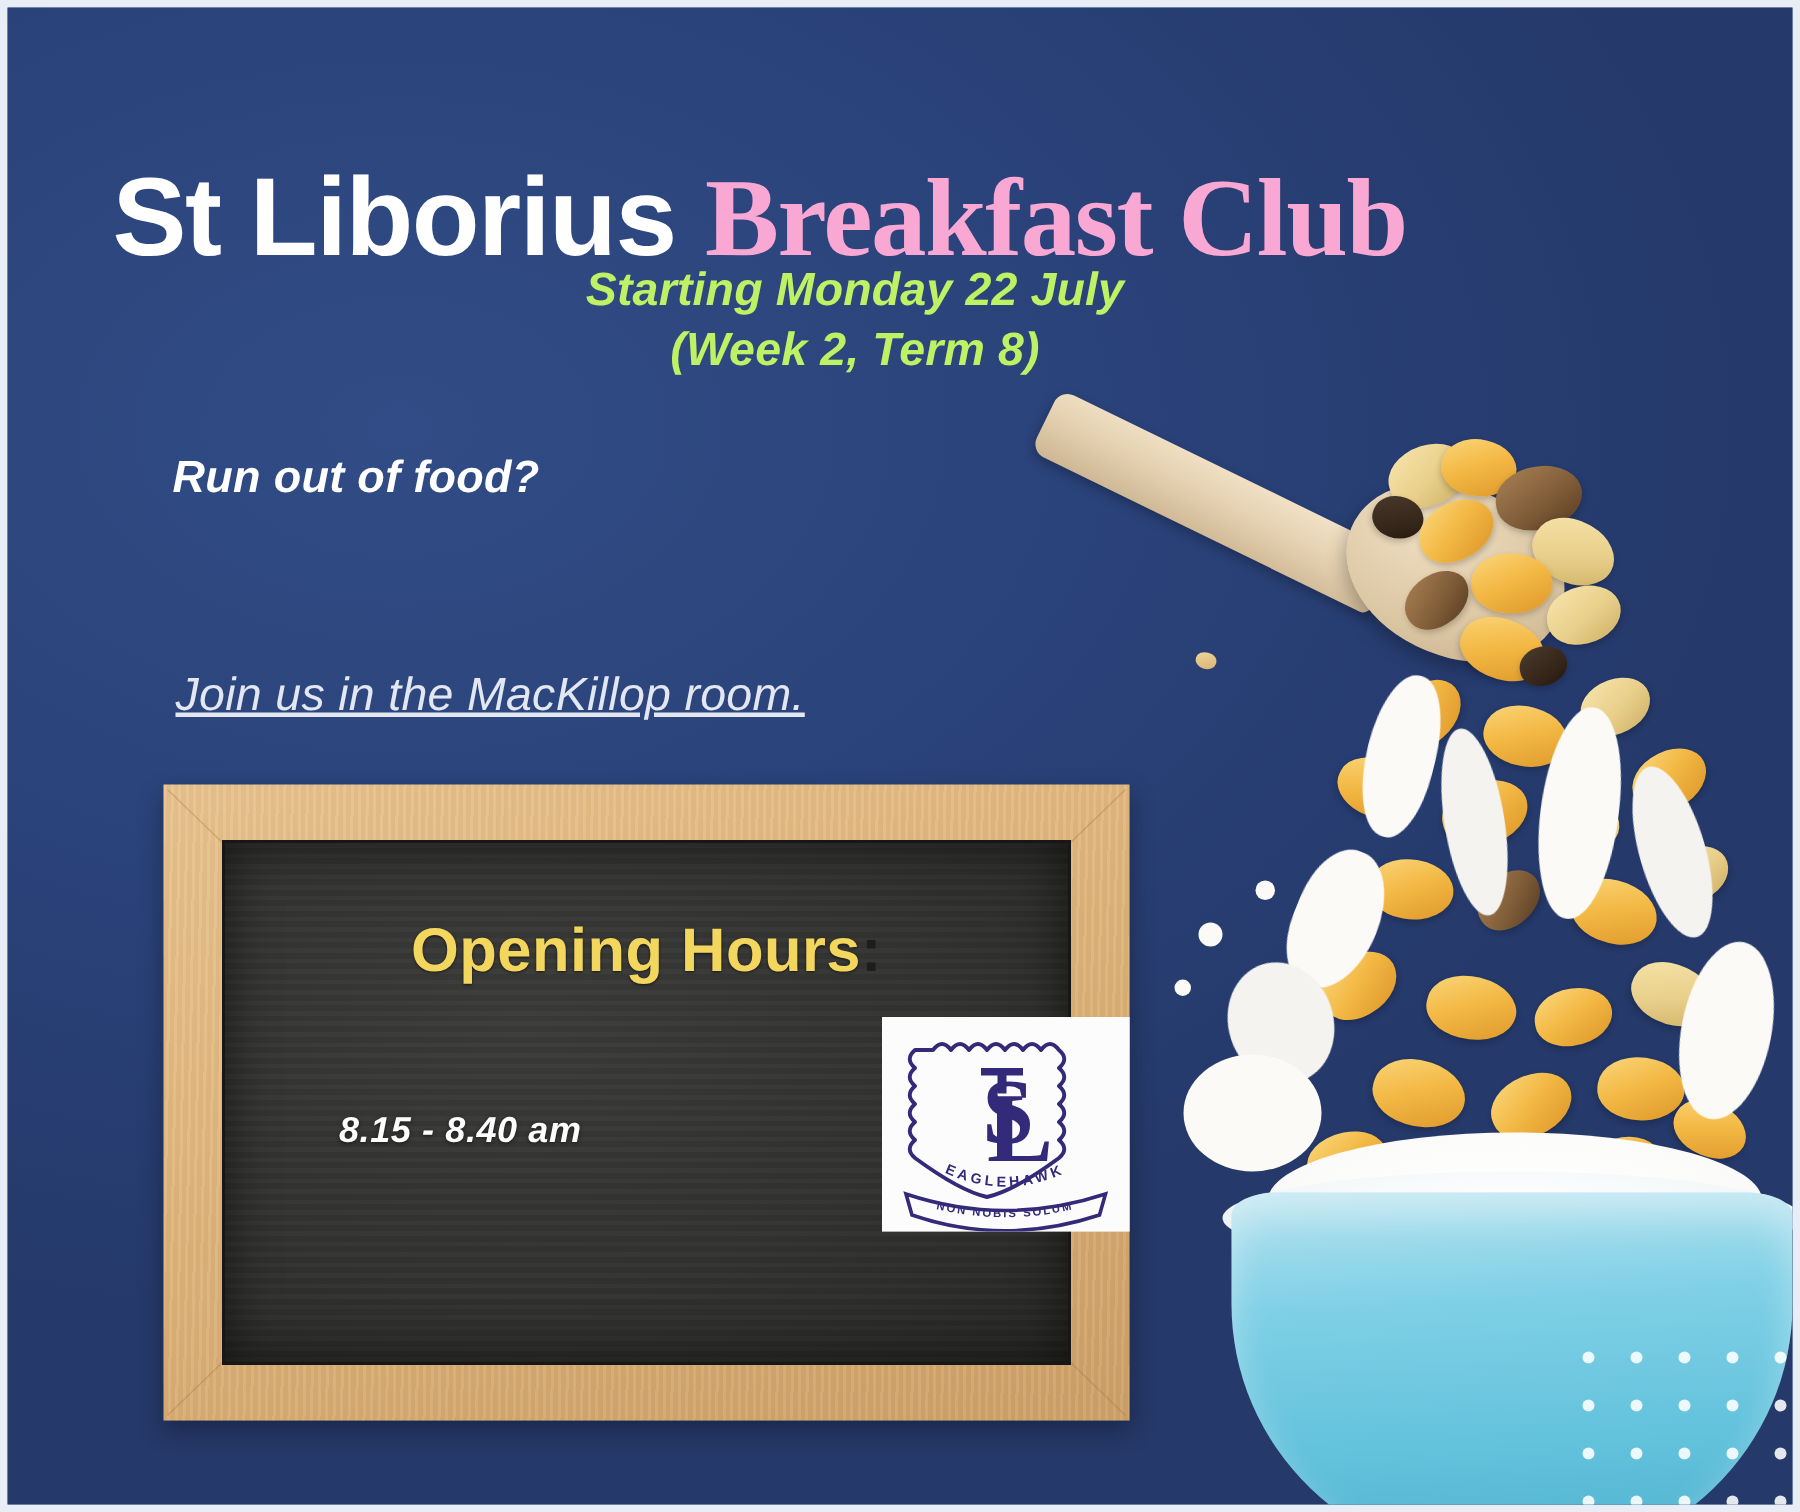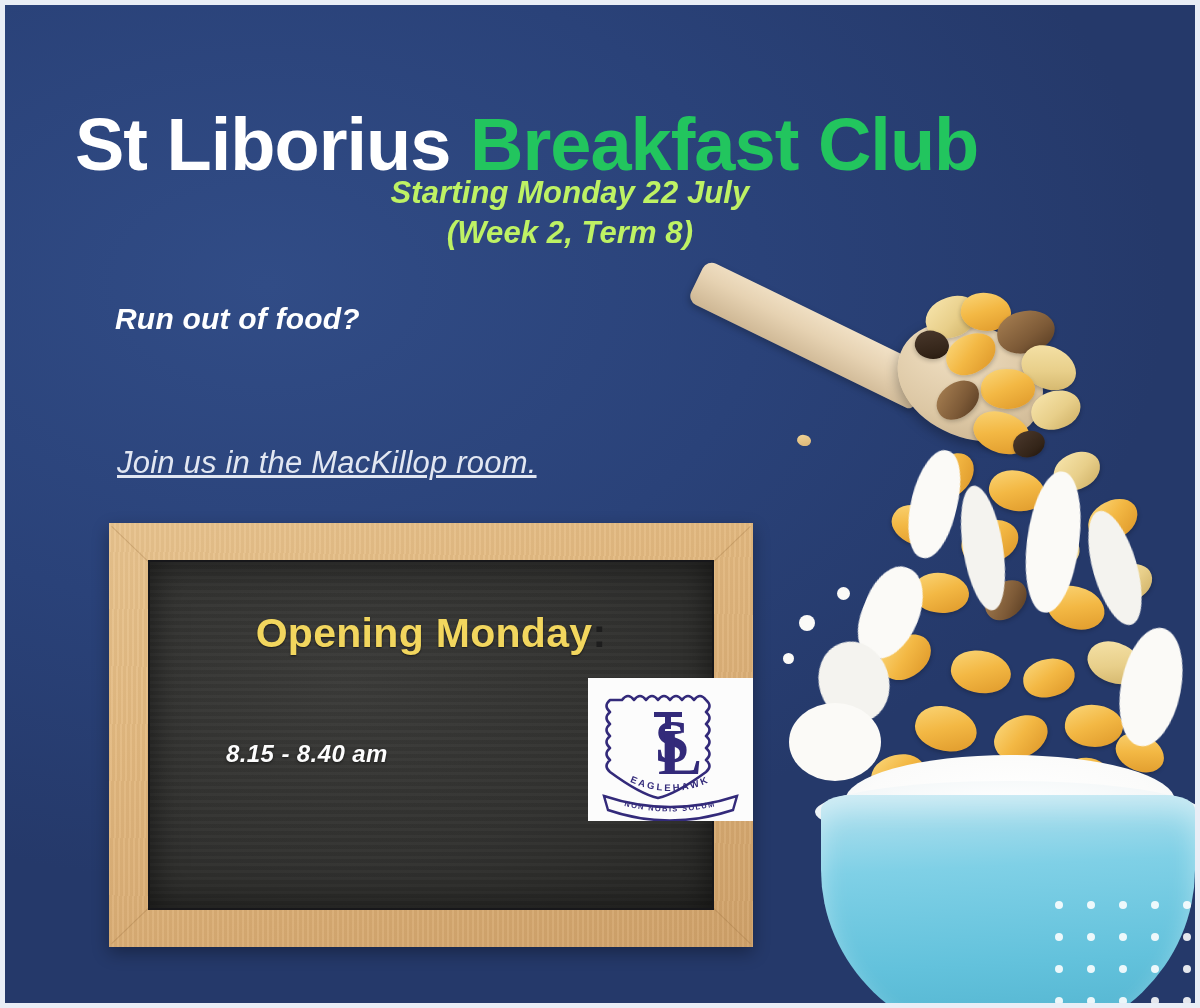--- a/index.html
+++ b/index.html
@@ -20,21 +20,21 @@
       radial-gradient(ellipse 900px 600px at 22% 28%, #314c86 0%, #2a4279 55%, #25396a 100%);
   }
 
   
   #headline{
     position:absolute;left:70px;top:52px;width:1090px;
     font-size:74px;font-weight:700;letter-spacing:-1px;
     line-height:1.04;white-space:nowrap;
   }
   #headline .w{color:#ffffff;}
-  #headline .y{color:#22c55e;}
+  #headline .y{color:#f9a8d4;font-family:Liberation Serif, serif;}
 
   #subtitle{
     position:absolute;left:0;top:168px;width:1110px;
     text-align:center;color:#bef264;
     font-size:31px;font-weight:700;font-style:italic;
     line-height:1.30;letter-spacing:.1px;margin-left:10px;
   }
 
   
   #questions{
@@ -269,21 +269,21 @@
     <div class="grain"></div>
     <div class="miter">
       <span class="m-tl"></span>
         <span class="m-tr"></span>
       <span class="m-bl"></span>
         <span class="m-br"></span>
     </div>
 
     <div id="board">
       <div id="board-title">
-        <span>Opening Monday</span><span class="colon">:</span>
+        <span>Opening Hours</span><span class="colon">:</span>
       </div>
 
       <div id="hours-line">8.15 - 8.40 am</div>
 
       <div id="crest">
         <svg viewBox="0 0 165 143" xmlns="http://www.w3.org/2000/svg">
           <rect x="0" y="0" width="165" height="143" fill="#fcfcfc"></rect>
 
           <path d="M34 22
                    q6 -8 12 0 q6 -8 12 0 q6 -8 12 0 q6 -8 12 0 q6 -8 12 0 q6 -8 12 0 q6 -8 12 0

